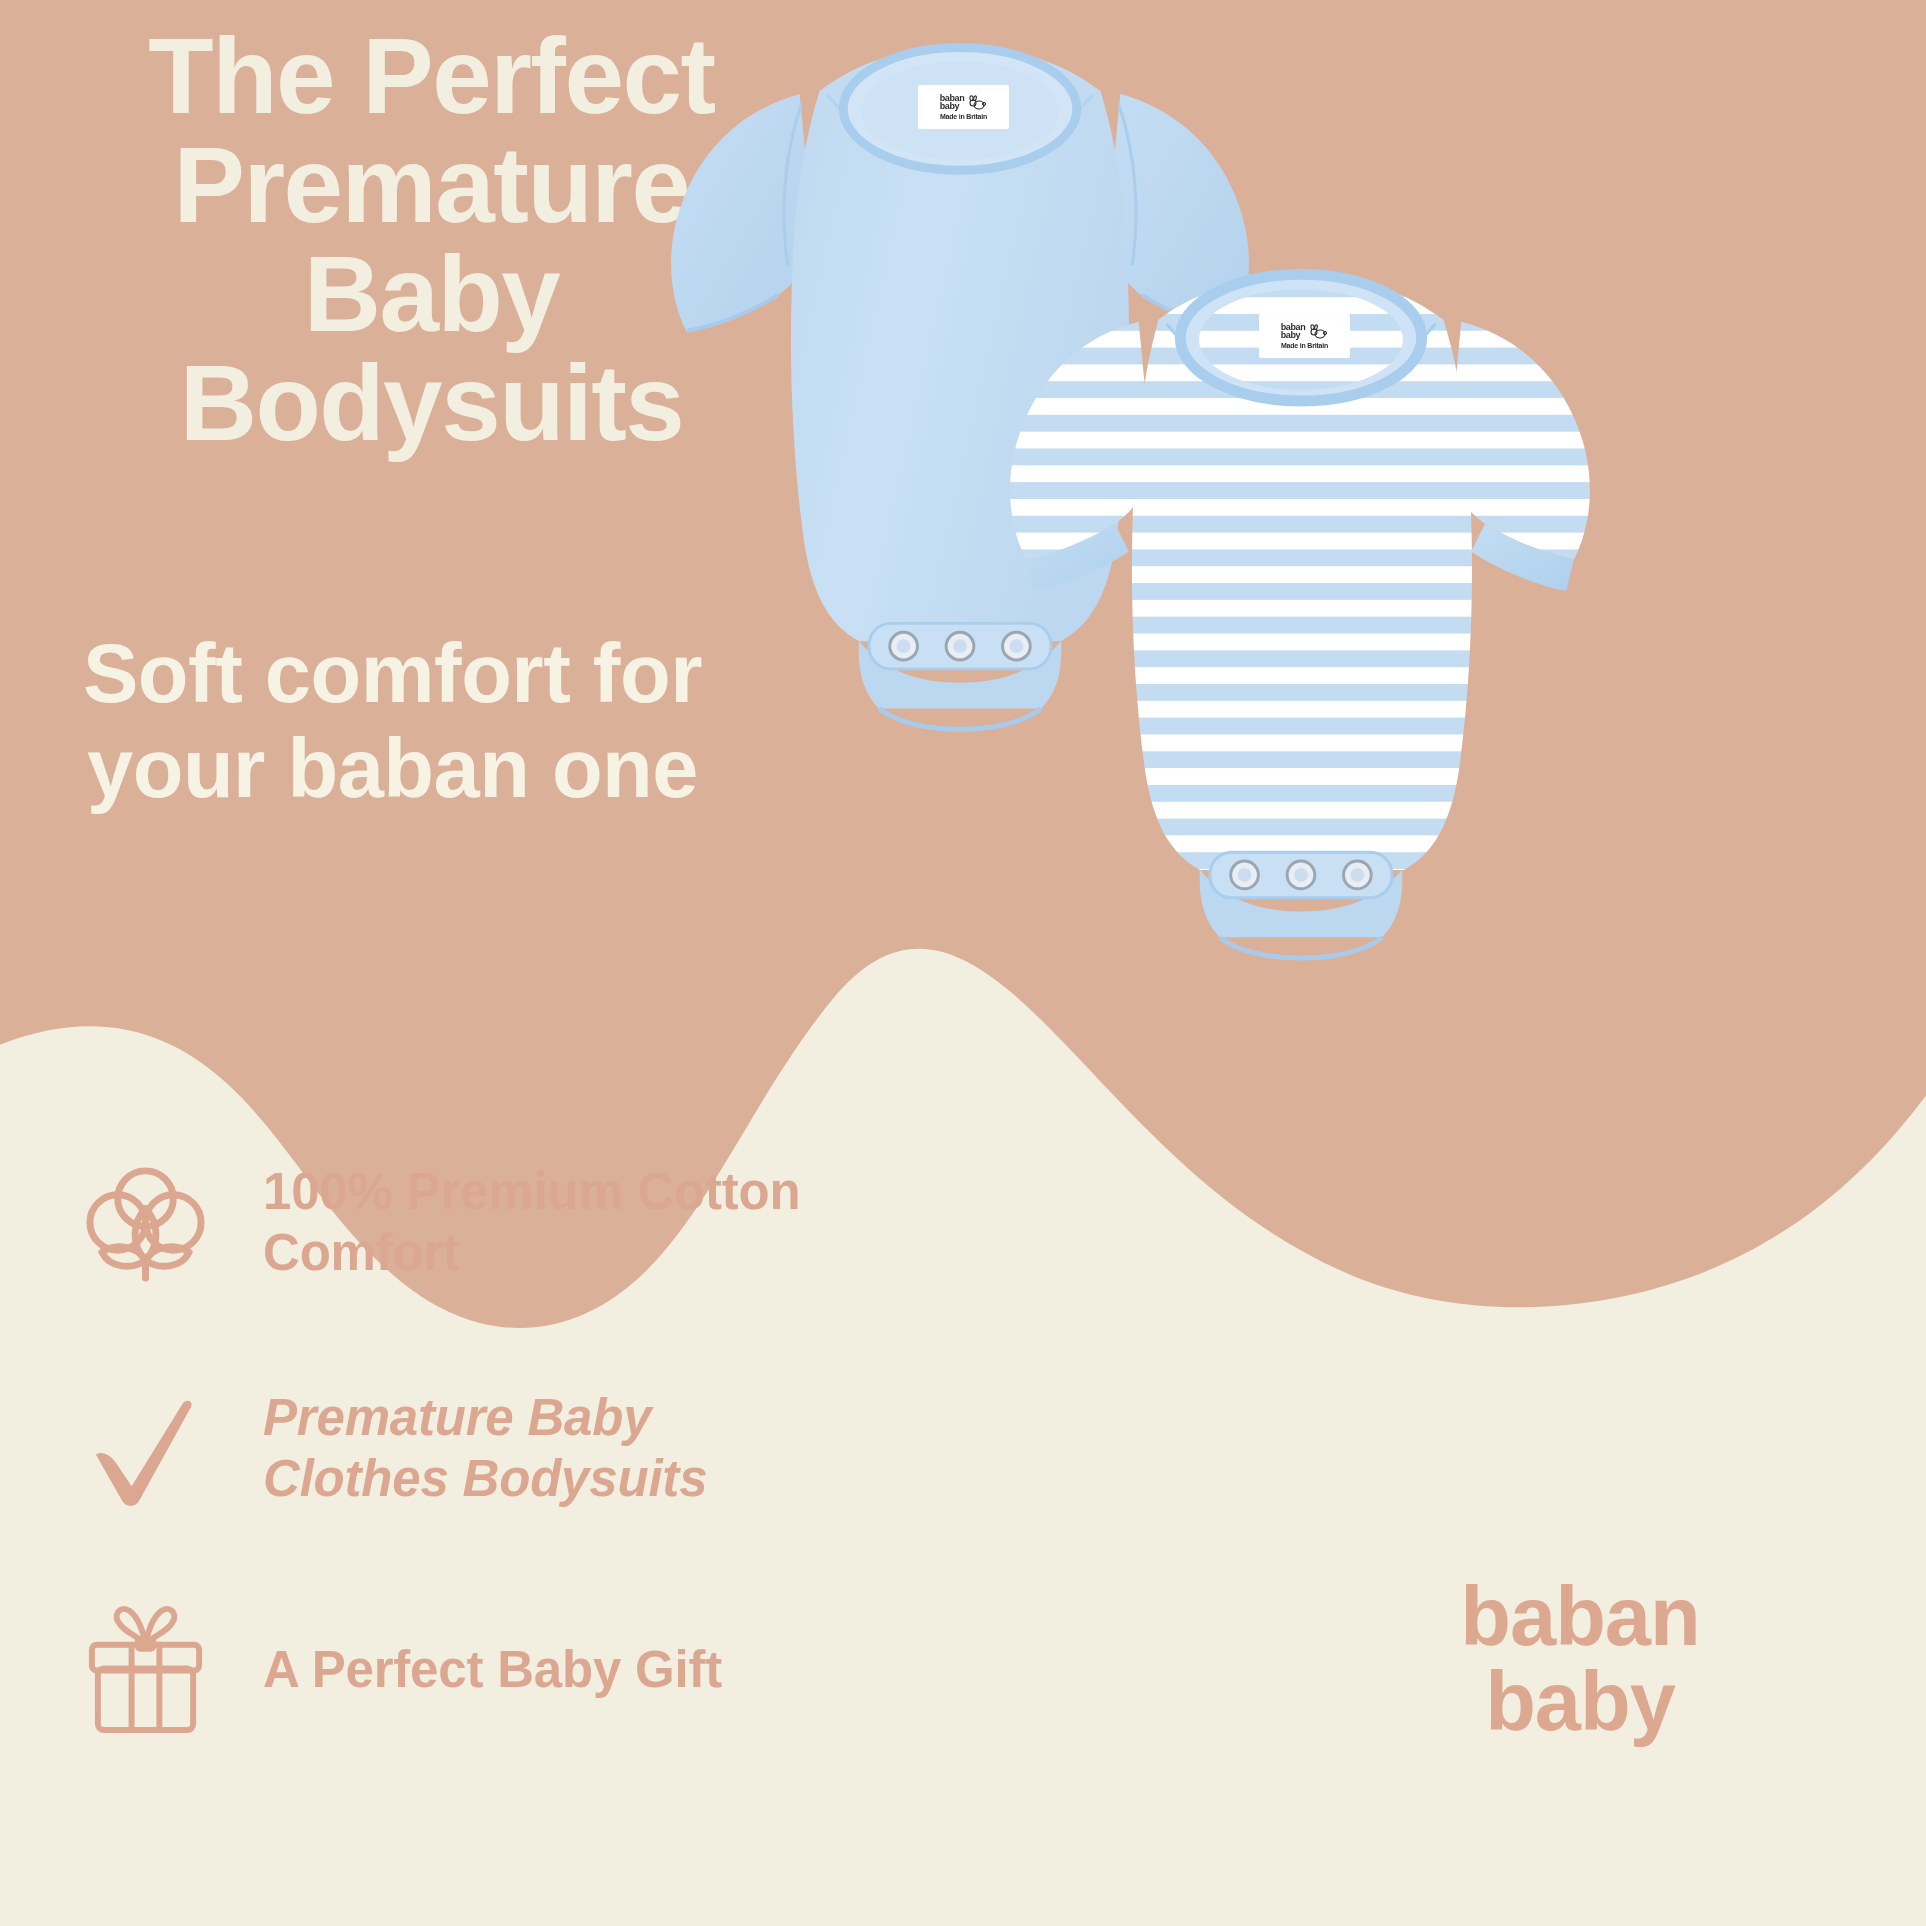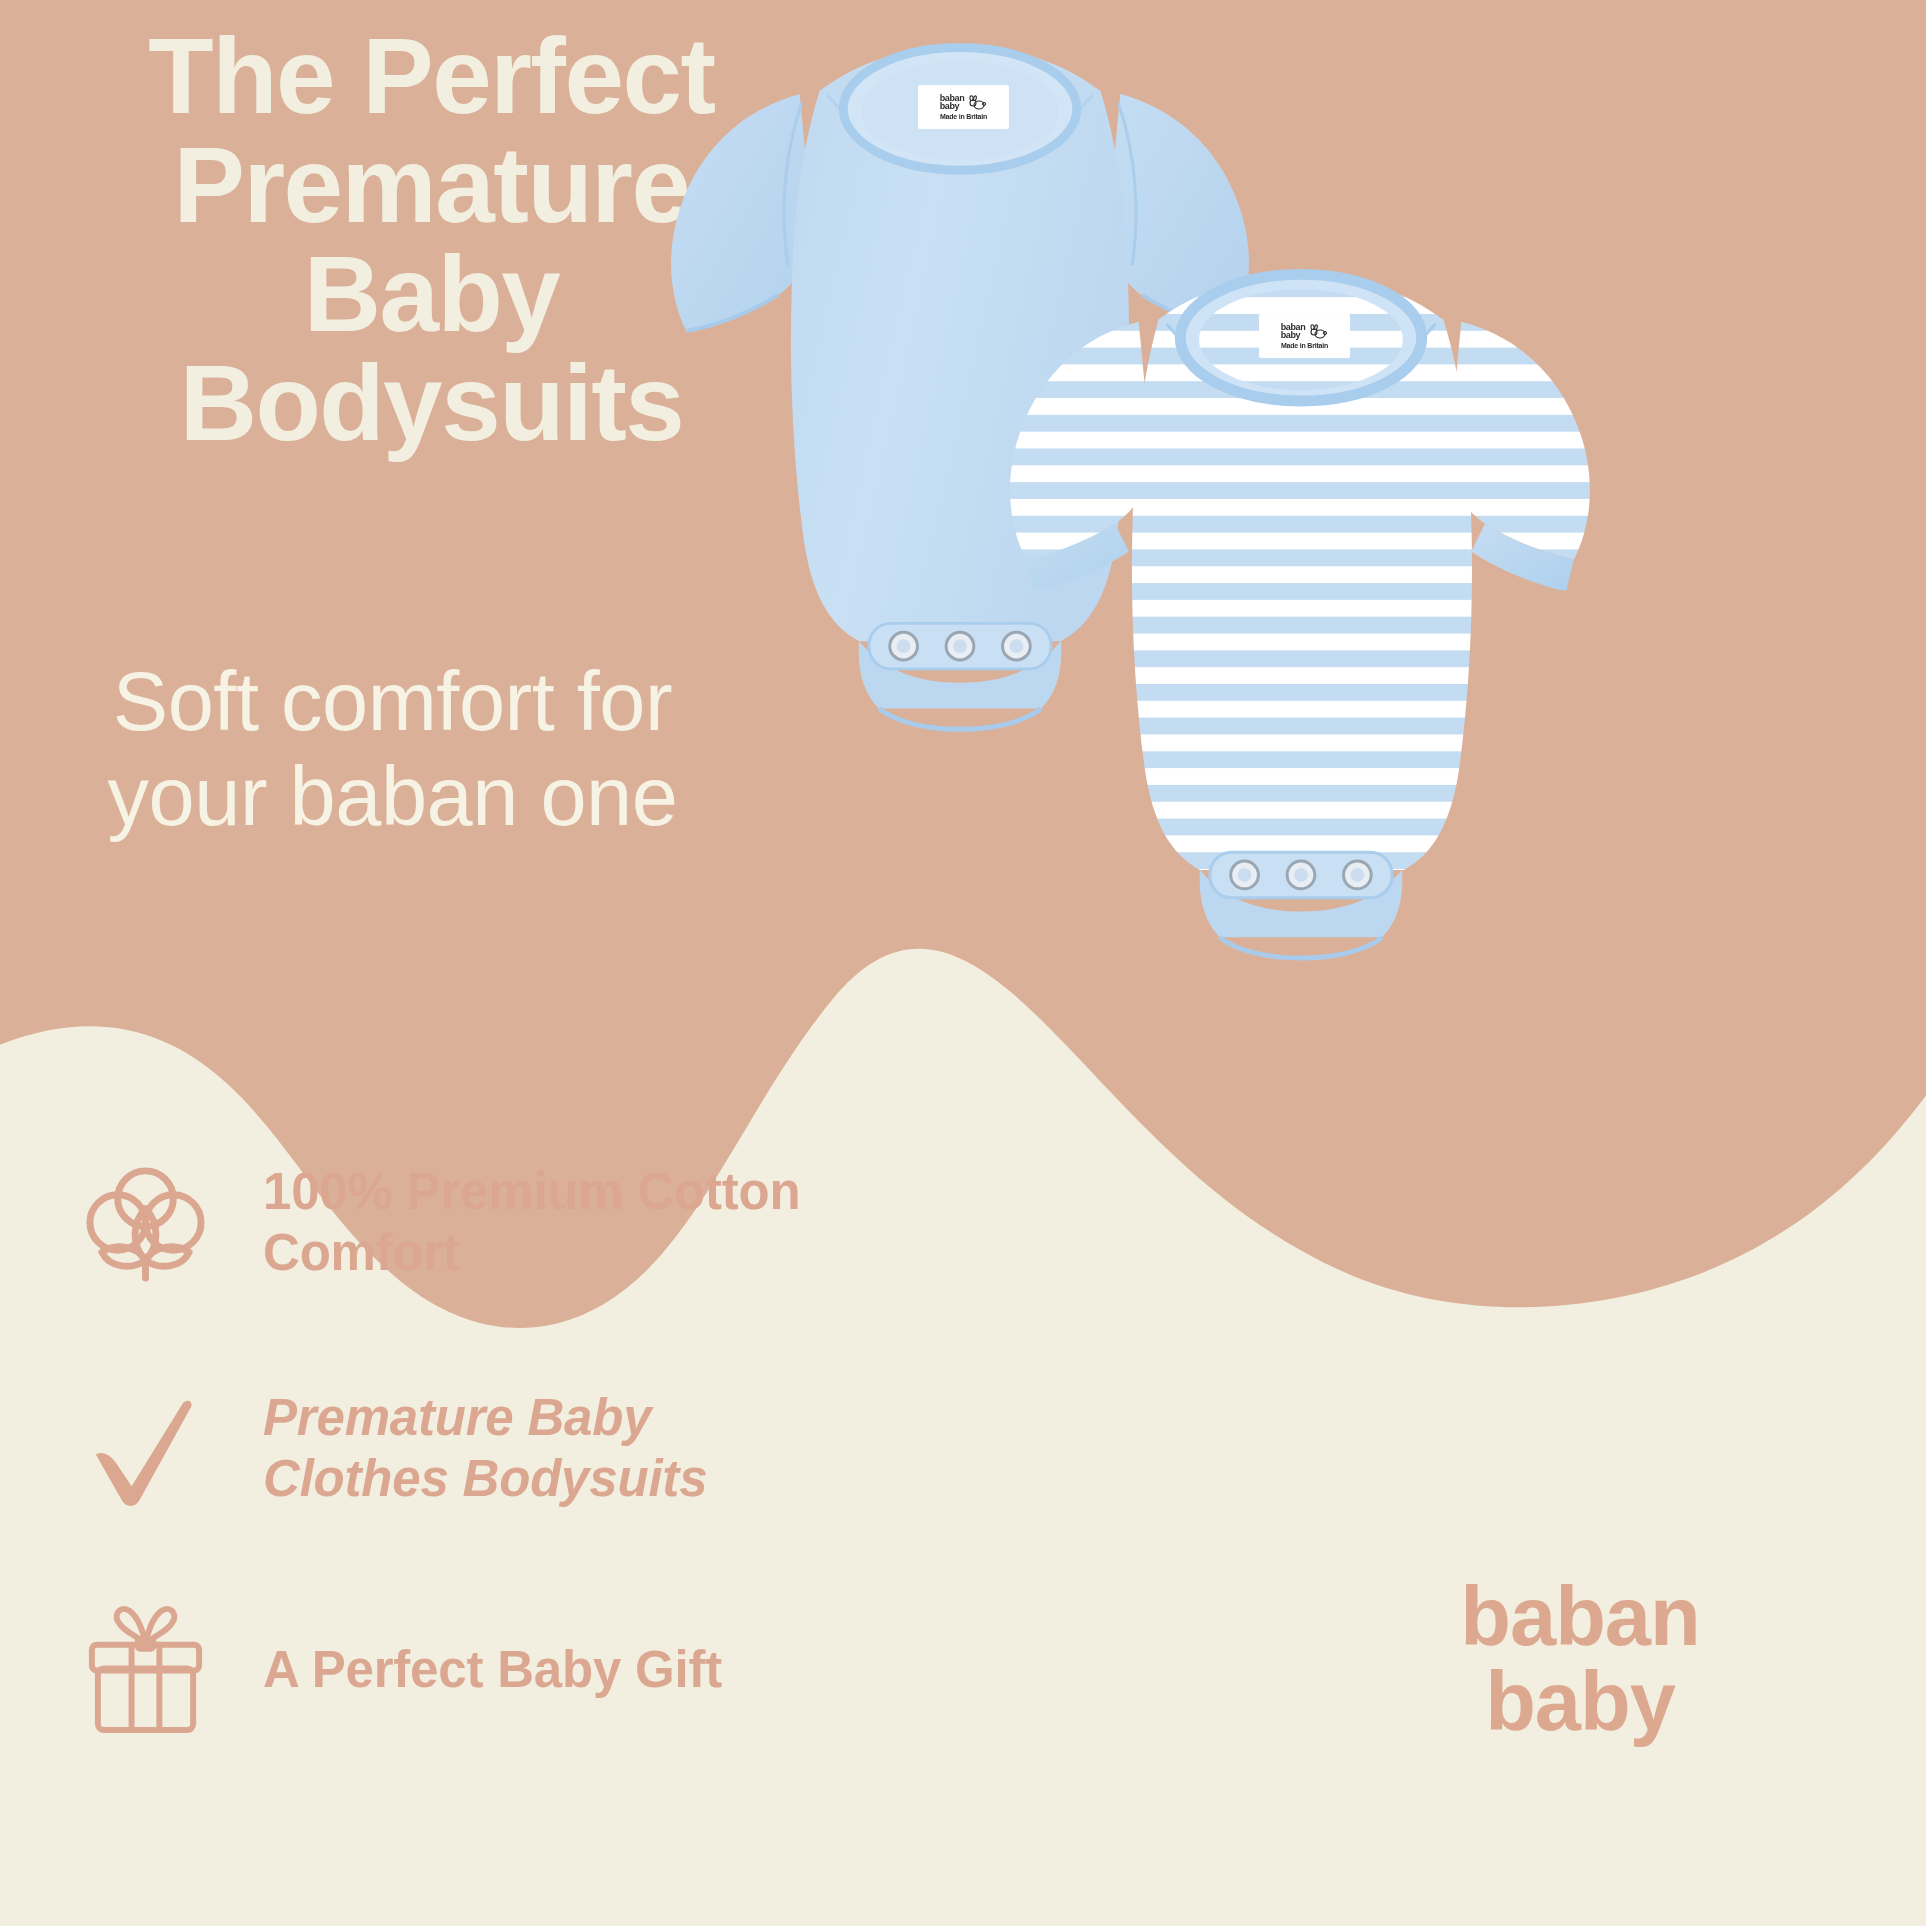--- a/index.html
+++ b/index.html
@@ -18,25 +18,25 @@
   .headline{
     position:absolute;left:95px;top:22px;width:673px;
     text-align:center;
     color:#f2efe0;
     font-size:107px;line-height:1.02;
     font-weight:700;letter-spacing:-1.5px;
   }
   .headline span{display:block;}
 
   .subheadline{
-    position:absolute;left:46px;top:654px;width:693px;
+    position:absolute;left:46px;top:626px;width:693px;
     text-align:center;
     color:#f6f2e4;
     font-size:83px;line-height:1.15;
-    font-weight:400;letter-spacing:-0.5px;
+    font-weight:700;letter-spacing:-0.5px;
   }
   .subheadline span{display:block;}
 
   
   .features{position:absolute;left:71px;top:1148px;width:990px;}
   .feature{display:flex;align-items:center;margin-bottom:85px;gap:17px;}
   .feature-icon{width:149px;min-width:149px;height:149px;display:flex;align-items:center;justify-content:center;}
   .feature-label{
     color:#dba790;font-size:51px;font-weight:700;line-height:1.18;
     letter-spacing:-0.2px;padding-left:26px;

